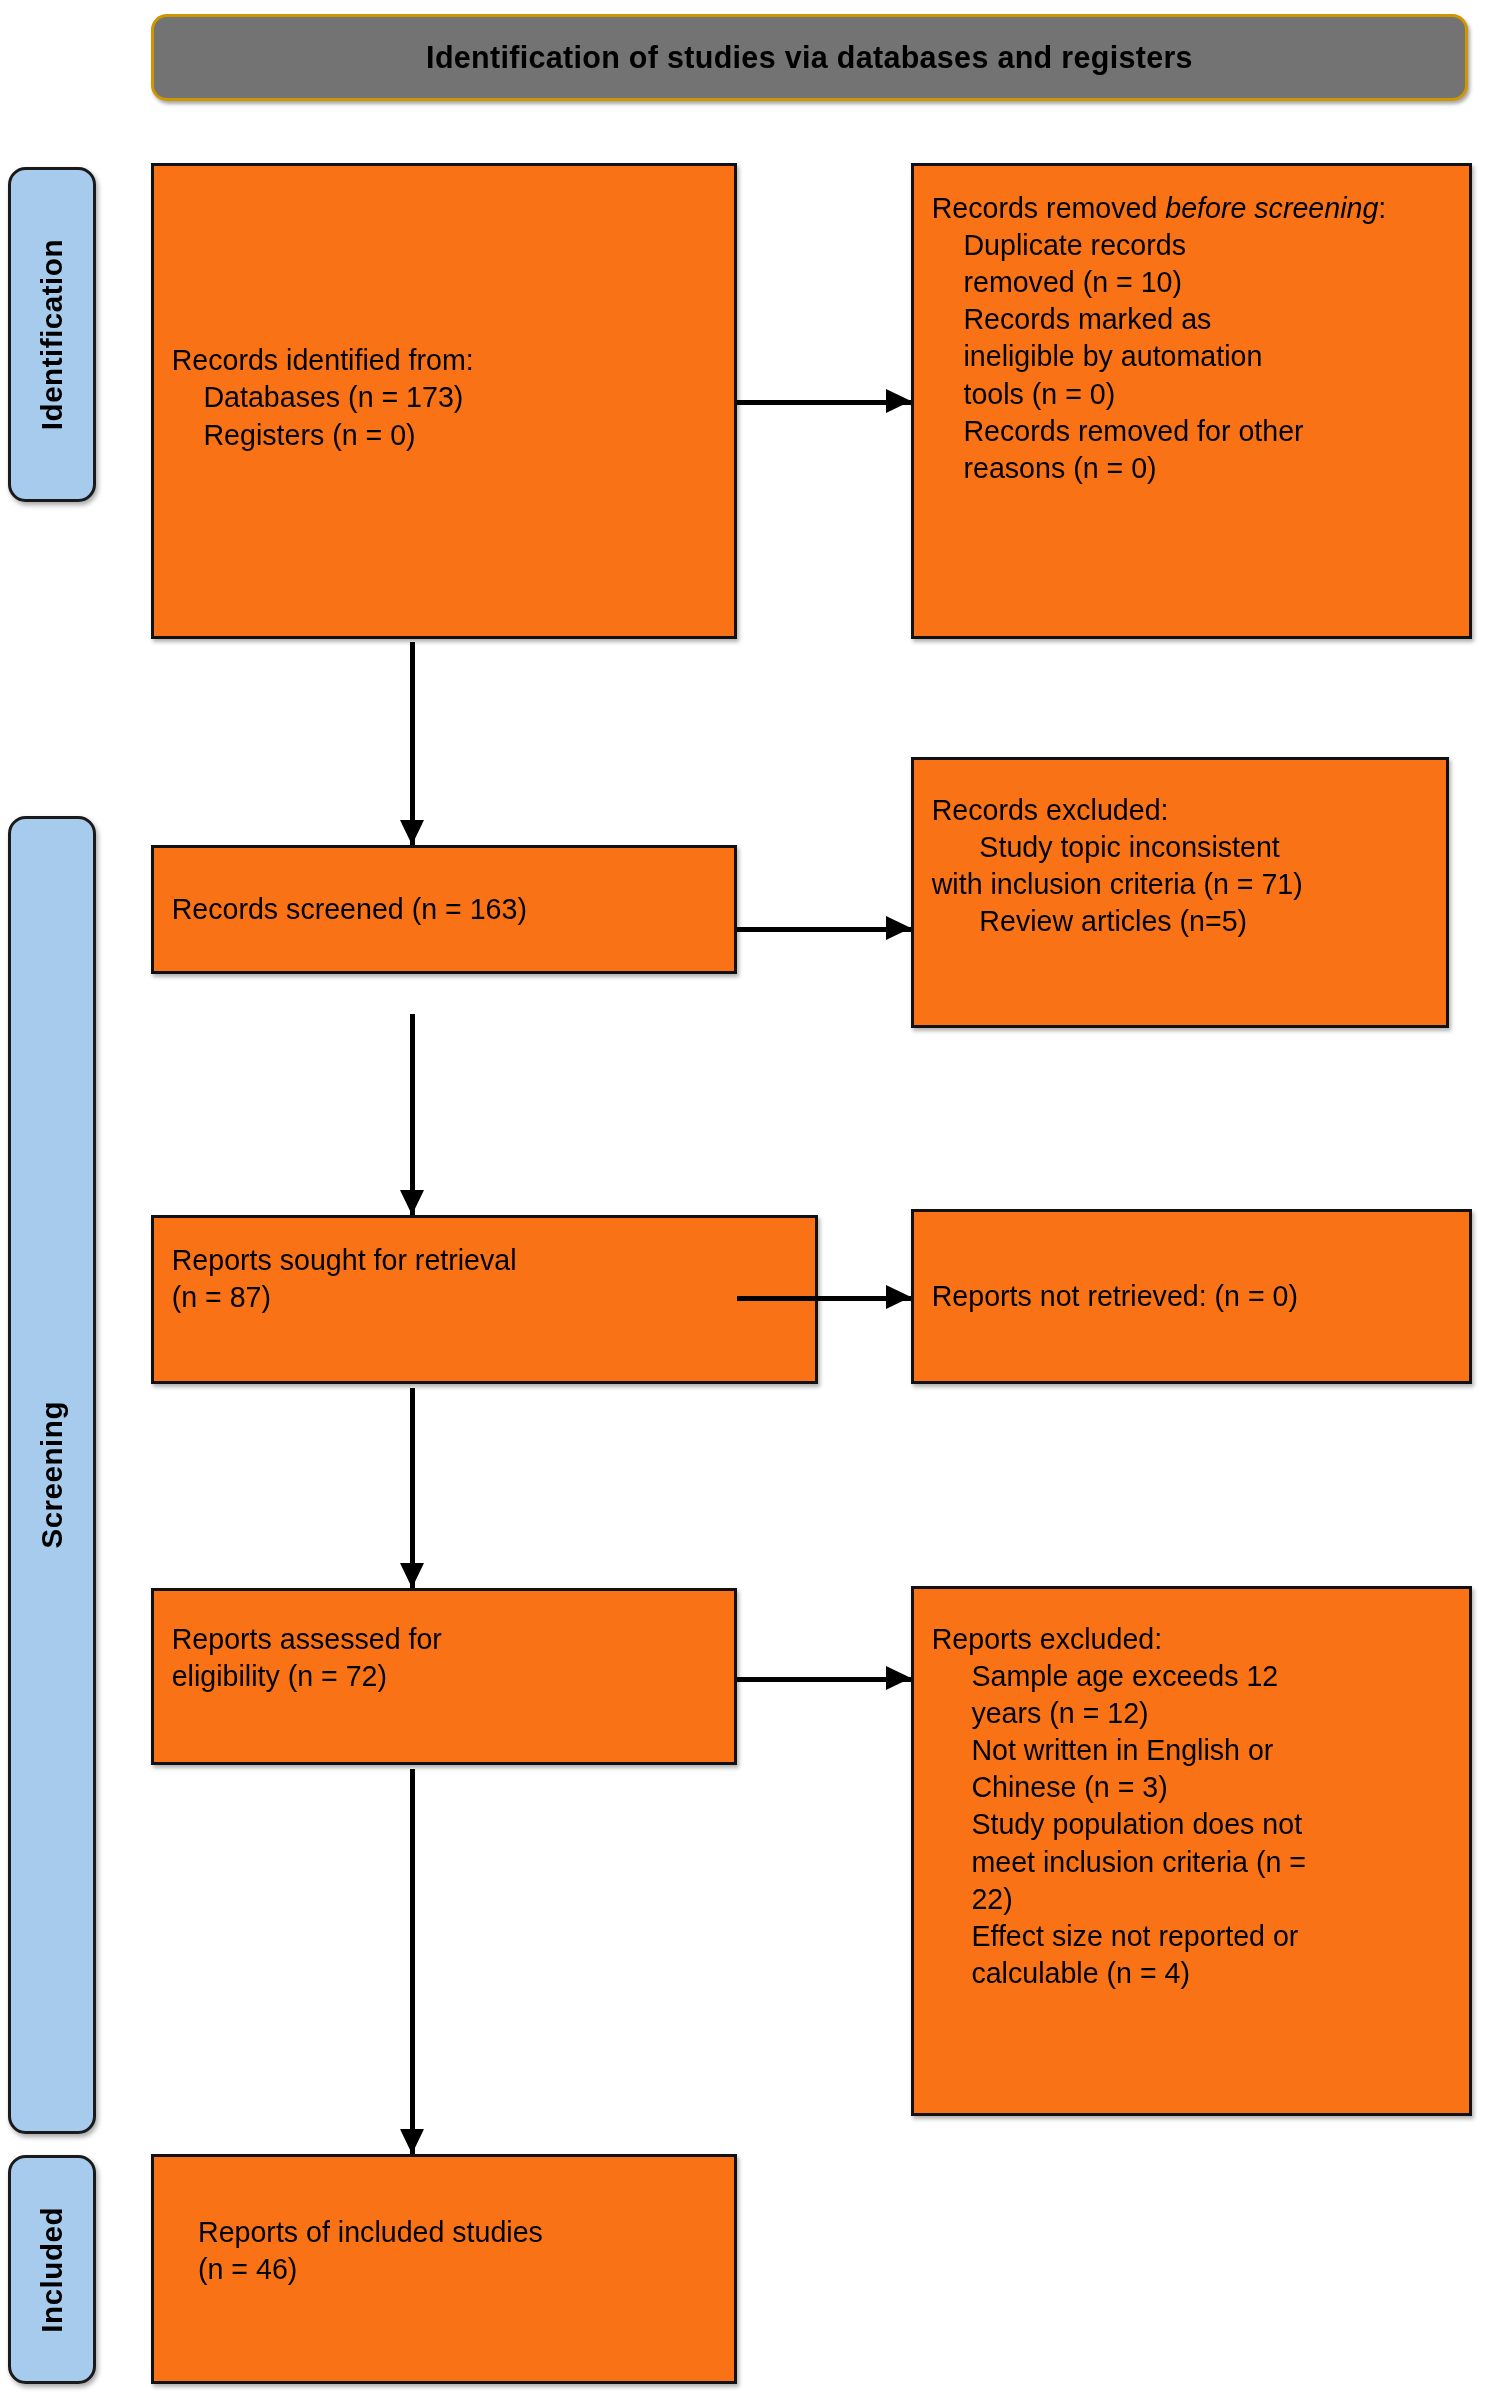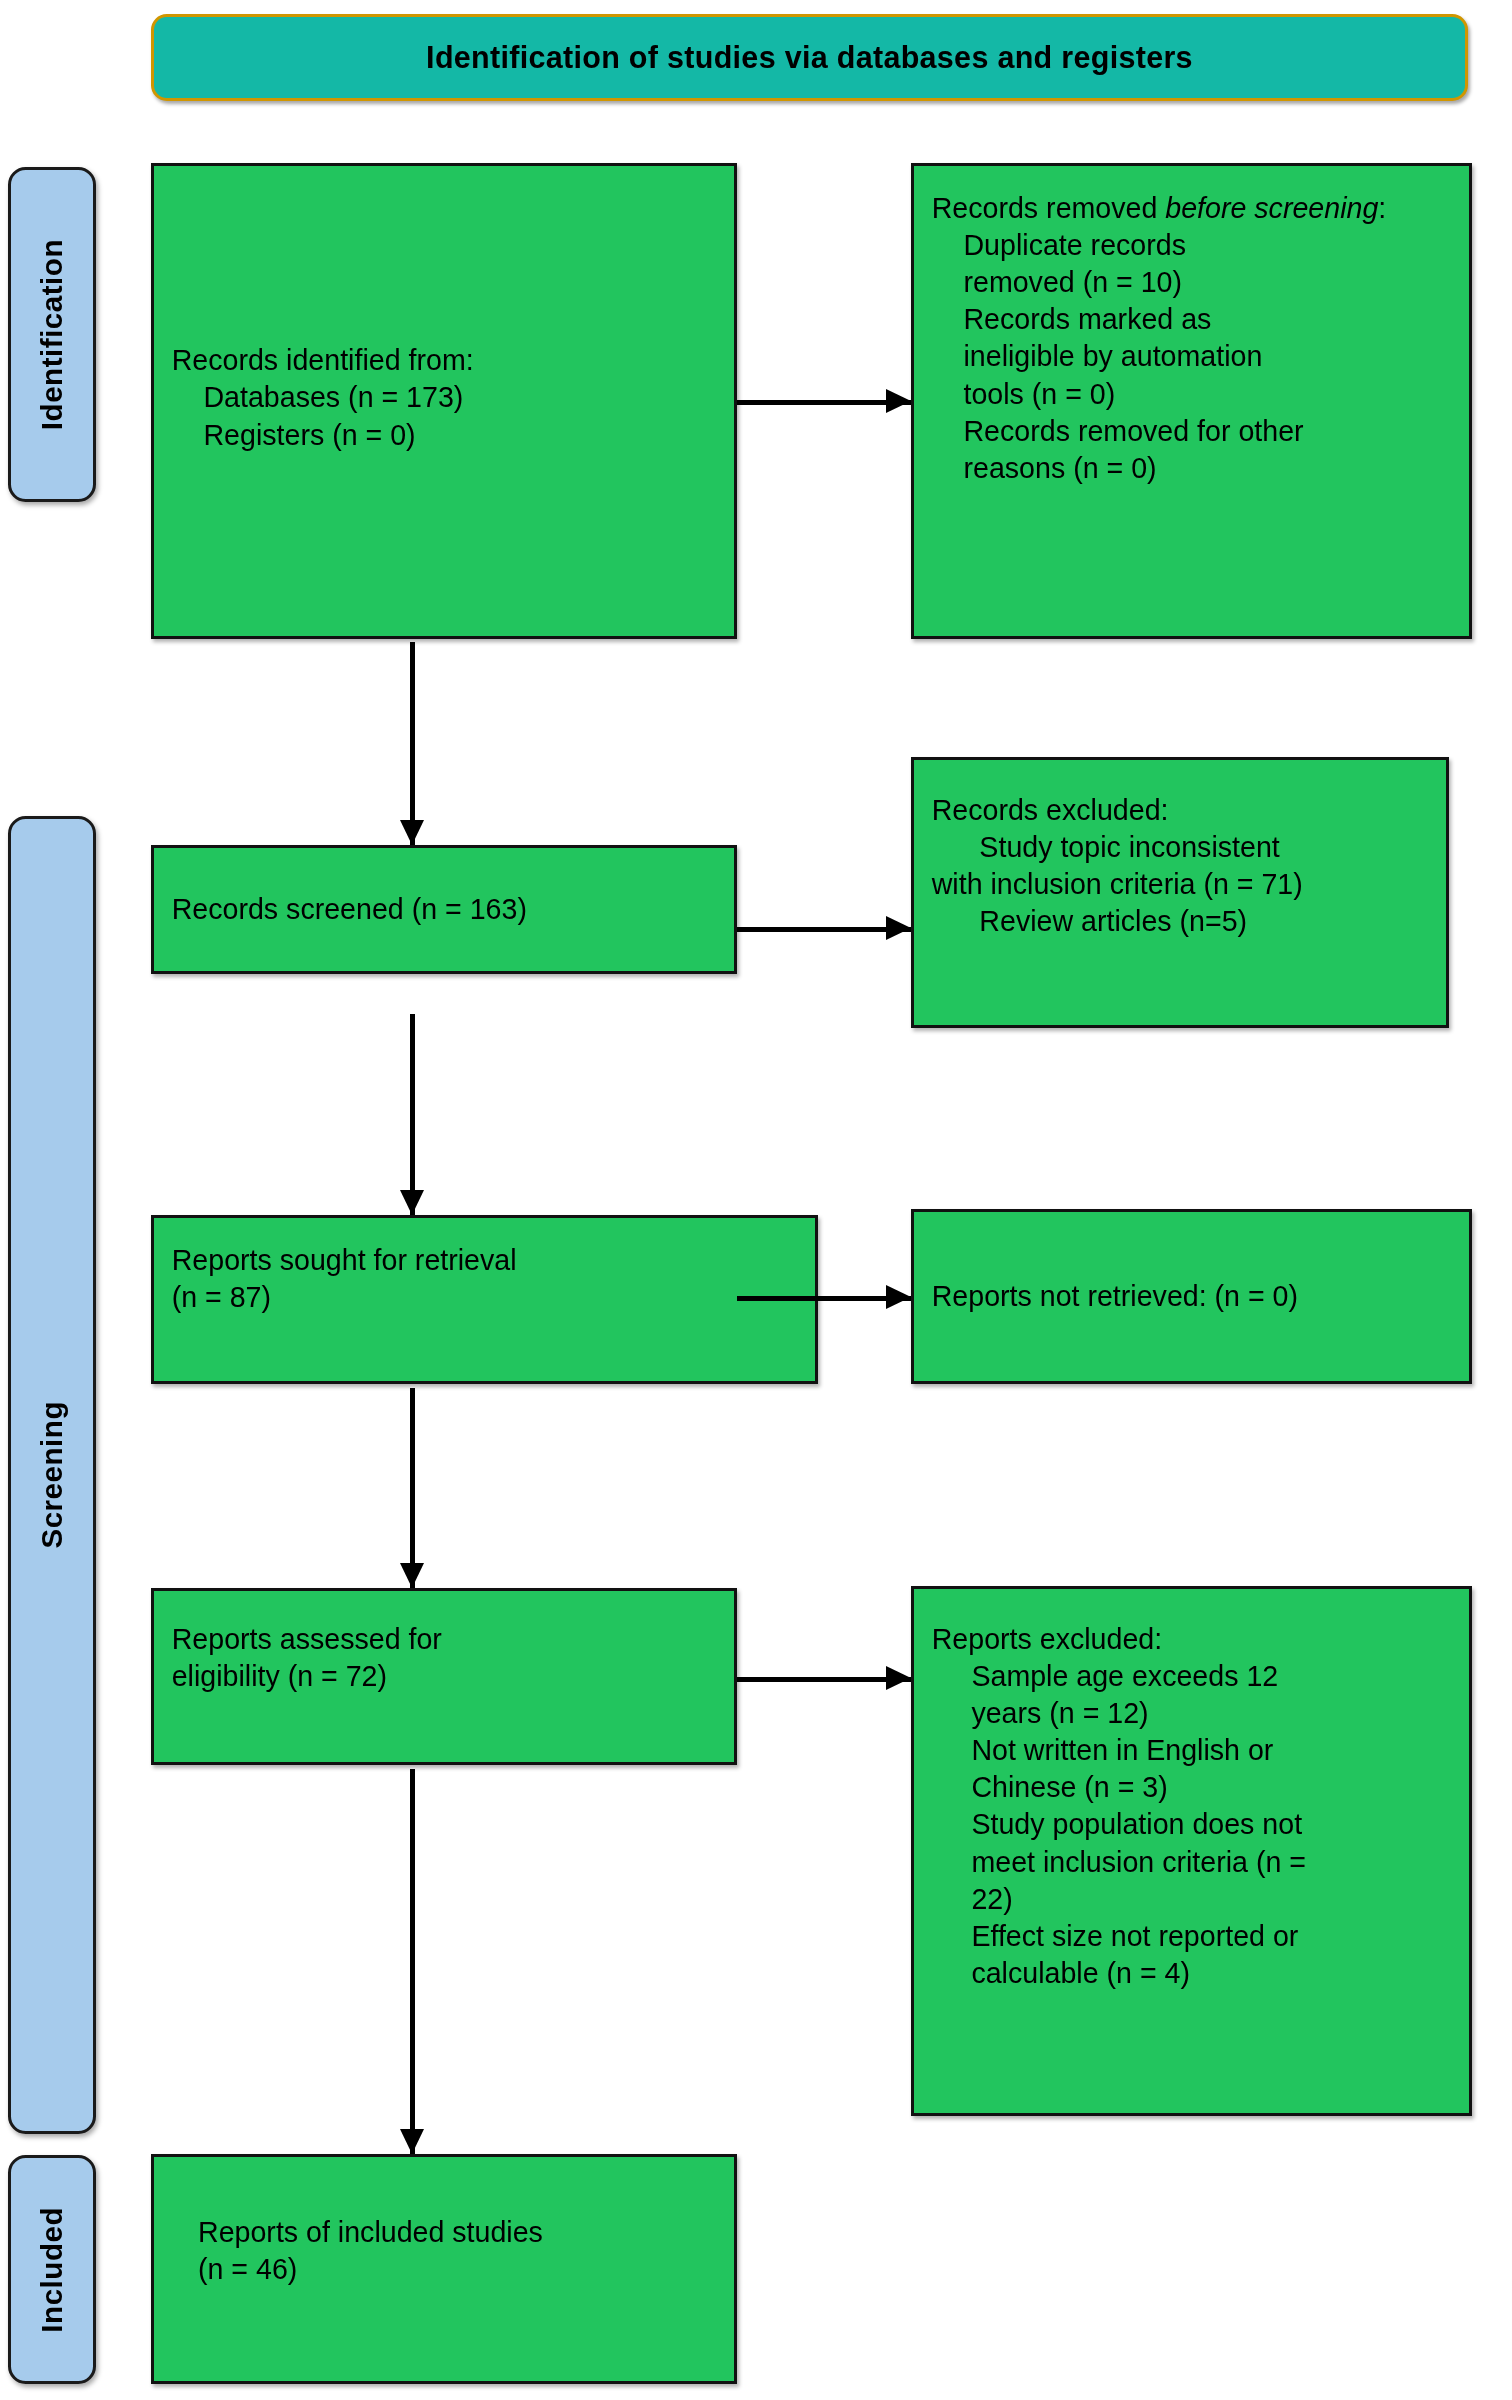--- a/index.html
+++ b/index.html
@@ -19,21 +19,21 @@
     overflow: hidden;
   }
 
   
   .header-banner {
     position: absolute;
     left: 151px;
     top: 13.8px;
     width: 1317px;
     height: 87px;
-    background: #14b8a6;
+    background: #737373;
     border: 3px solid #d09600;
     border-radius: 15.8px;
     box-sizing: border-box;
     display: flex;
     align-items: center;
     justify-content: center;
     box-shadow: 2px 3px 3.9px rgba(0,0,0,0.35);
   }
   .header-banner-text {
     font-size: 30.5px;
@@ -67,21 +67,21 @@
     letter-spacing: 0.5px;
     white-space: nowrap;
   }
   #stage-identification { top: 167px;  height: 335px; }
   #stage-screening      { top: 816px;  height: 1318px; }
   #stage-included       { top: 2155px; height: 229px; }
 
   
   .flow-box {
     position: absolute;
-    background: #22c55e;
+    background: #f97316;
     border: 3.9px solid #111111;
     box-sizing: border-box;
     padding: 9.9px 13.8px 9.9px 17.7px;
     display: flex;
     align-items: center;
     box-shadow: 2px 3px 3.9px rgba(0,0,0,0.3);
   }
   .flow-box-text {
     font-size: 28.6px;
     line-height: 1.30;

